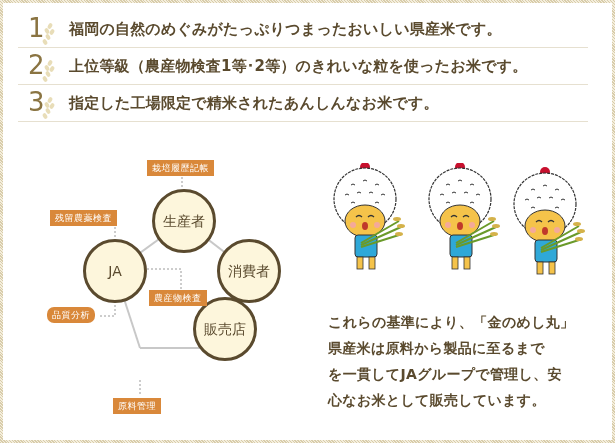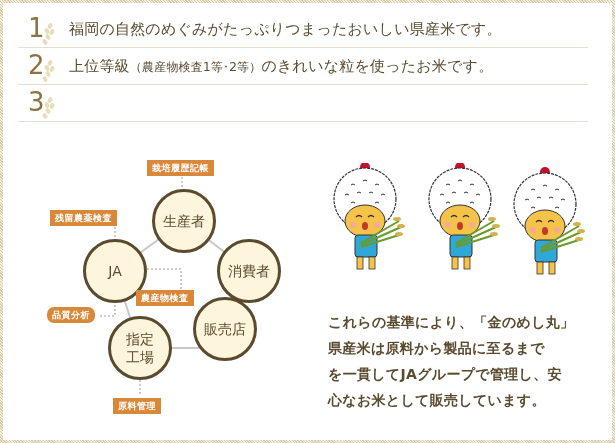--- a/index.html
+++ b/index.html
@@ -23,35 +23,35 @@
   .point-num {
     position: absolute; left: 10px; top: 4px;
     font-family: "DejaVu Sans", sans-serif; font-size: 26px; line-height: 26px;
     color: #8a7442; font-weight: normal;
   }
   .point-wheat {
     position: absolute; left: 24px; top: 10px; width: 14px; height: 24px;
   }
   .point-text {
     position: absolute; left: 51px; top: 9px;
-    font-size: 15px; color: #5a4a2e; white-space: nowrap; letter-spacing: 0.2px;
+    font-size: 15px; color: #5a4a2e; white-space: nowrap; letter-spacing: 0.2px; font-weight: bold;
   }
-  .point-text .small { font-size: 12px; }
+  .point-text .small { font-size: 15px; }
 
   .diagram { position: absolute; left: 0; top: 0; width: 320px; height: 443px; }
   .diagram svg { position: absolute; left: 0; top: 0; }
   .node {
     position: absolute; width: 64px; height: 64px; border-radius: 50%;
     background: #fdf6dc; border: 3px solid #5a4a2e;
     display: flex; align-items: center; justify-content: center; text-align: left;
     font-size: 14px; color: #5a4a2e; line-height: 18px;
   }
   .tag {
     position: absolute; background: #d9883a; color: #ffffff;
-    font-size: 9px; font-weight: bold; padding: 2px 5px; white-space: nowrap; line-height: 12px;
+    font-size: 9px; font-weight: normal; padding: 2px 5px; white-space: nowrap; line-height: 12px;
     letter-spacing: 0.5px;
   }
 
   .chars { position: absolute; left: 318px; top: 160px; width: 285px; height: 120px; }
   .summary {
     position: absolute; left: 325px; top: 306px; width: 270px;
     font-size: 14px; line-height: 26px; color: #5a4a2e; letter-spacing: 0.3px; font-weight: bold;
   }
 </style>
 </head>
@@ -90,20 +90,21 @@
       <span class="point-num">3</span>
       <svg class="point-wheat" viewBox="0 0 14 24">
         <g fill="#e8ddb8">
             <ellipse cx="8" cy="5" rx="2" ry="3" transform="rotate(30 8 5)"></ellipse>
             <ellipse cx="5" cy="10" rx="2" ry="3" transform="rotate(-30 5 10)"></ellipse>
             <ellipse cx="10" cy="11" rx="2" ry="3" transform="rotate(30 10 11)"></ellipse>
             <ellipse cx="6" cy="16" rx="2" ry="3" transform="rotate(-30 6 16)"></ellipse>
             <ellipse cx="3" cy="21" rx="2" ry="3" transform="rotate(-30 3 21)"></ellipse>
           </g>
       </svg>
+      <span class="point-text">指定した工場限定で精米されたあんしんなお米です。</span>
     </div>
   </div>
 
   <div class="diagram">
     <svg width="320" height="443">
       <g stroke="#c8c8c8" stroke-width="2" fill="none">
         <line x1="181" y1="218" x2="112" y2="268"></line>
         <line x1="181" y1="218" x2="246" y2="268"></line>
         <line x1="112" y1="268" x2="137" y2="345"></line>
         <line x1="246" y1="268" x2="222" y2="345"></line>
@@ -114,29 +115,25 @@
         <line x1="112" y1="220" x2="112" y2="236"></line>
         <polyline points="144,266 178,266 178,289"></polyline>
         <polyline points="97,313 112,313 112,300"></polyline>
         <line x1="137" y1="377" x2="137" y2="392"></line>
       </g>
     </svg>
 
     <div class="node" style="left:149px; top:186px;">生産者</div>
     <div class="node" style="left:80px; top:236px;">JA</div>
     <div class="node" style="left:214px; top:236px;">消費者</div>
-    <div class="node" style="left:105px; top:313px; flex-direction:column;">
-      <span>指定</span>
-      <span>工場</span>
-    </div>
     <div class="node" style="left:190px; top:294px;">販売店</div>
 
     <span class="tag" style="left:144px; top:157px;">栽培履歴記帳</span>
     <span class="tag" style="left:47px; top:207px;">残留農薬検査</span>
-    <span class="tag" style="left:133px; top:287px;text-align:center;">農産物検査</span>
+    <span class="tag" style="left:146px; top:287px;text-align:center;">農産物検査</span>
     <span class="tag" style="left:44px; top:304px;border-radius:7px;">品質分析</span>
     <span class="tag" style="left:110px; top:389px;margin-top:6px;">原料管理</span>
   </div>
 
   <svg class="chars" viewBox="0 0 285 120">
     <defs>
       <g id="mascot">
         <circle cx="44" cy="4" r="5" fill="#c8102e"></circle>
         <circle cx="44" cy="36" r="31" fill="#ffffff" stroke="#333" stroke-width="1.2" stroke-dasharray="3,1"></circle>
         <g stroke="#333" stroke-width="1" fill="none">

